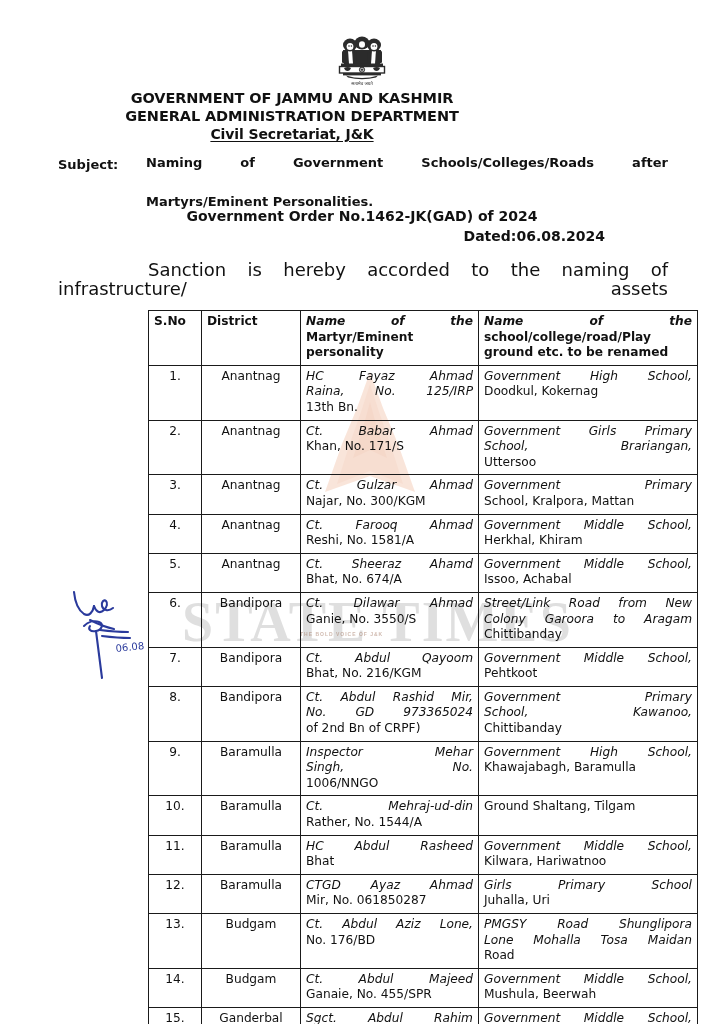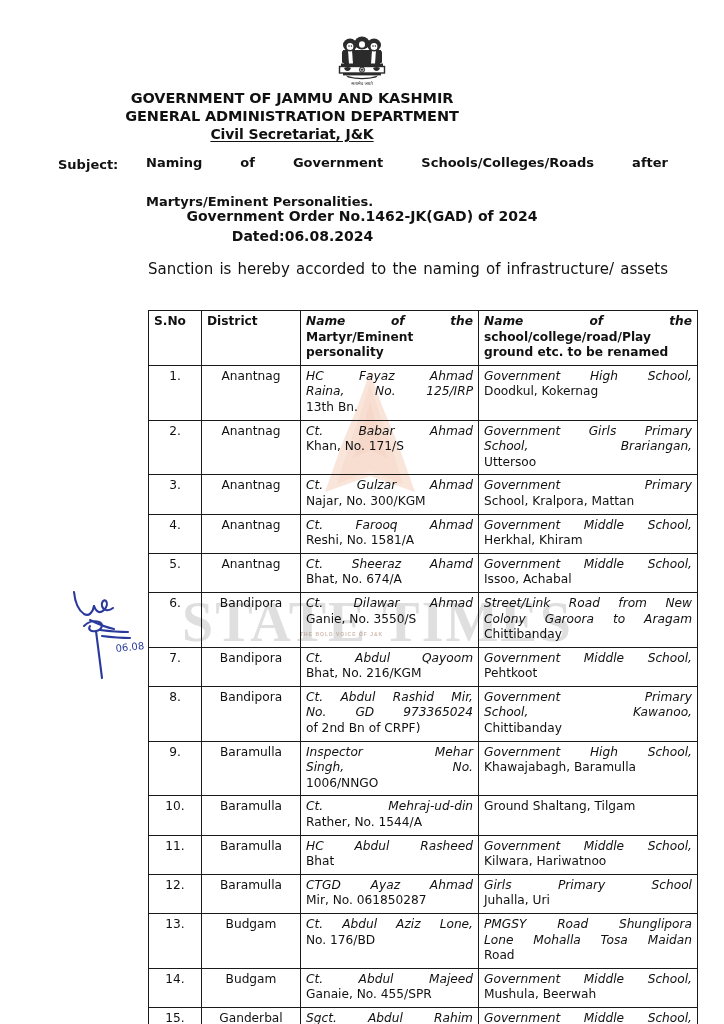--- a/index.html
+++ b/index.html
@@ -125,33 +125,33 @@
     text-align: center;
     font-weight: 700;
     font-size: 14px;
     z-index: 4;
   }
   .order-date {
     position: absolute;
     left: 0;
     top: 228px;
     width: 605px;
-    text-align: center;
+    text-align: right;
     font-weight: 700;
     font-size: 14px;
     z-index: 4;
   }
 
   
   .sanction {
     position: absolute;
     left: 58px;
     top: 260px;
     width: 610px;
-    font-size: 15px;
+    font-size: 18px;
     line-height: 19px;
     z-index: 4;
   }
   .sanction .s1 {
     display: block;
     text-indent: 90px;
     text-align: justify;
     text-align-last: justify;
   }
   .sanction .s2 { display: block; }

